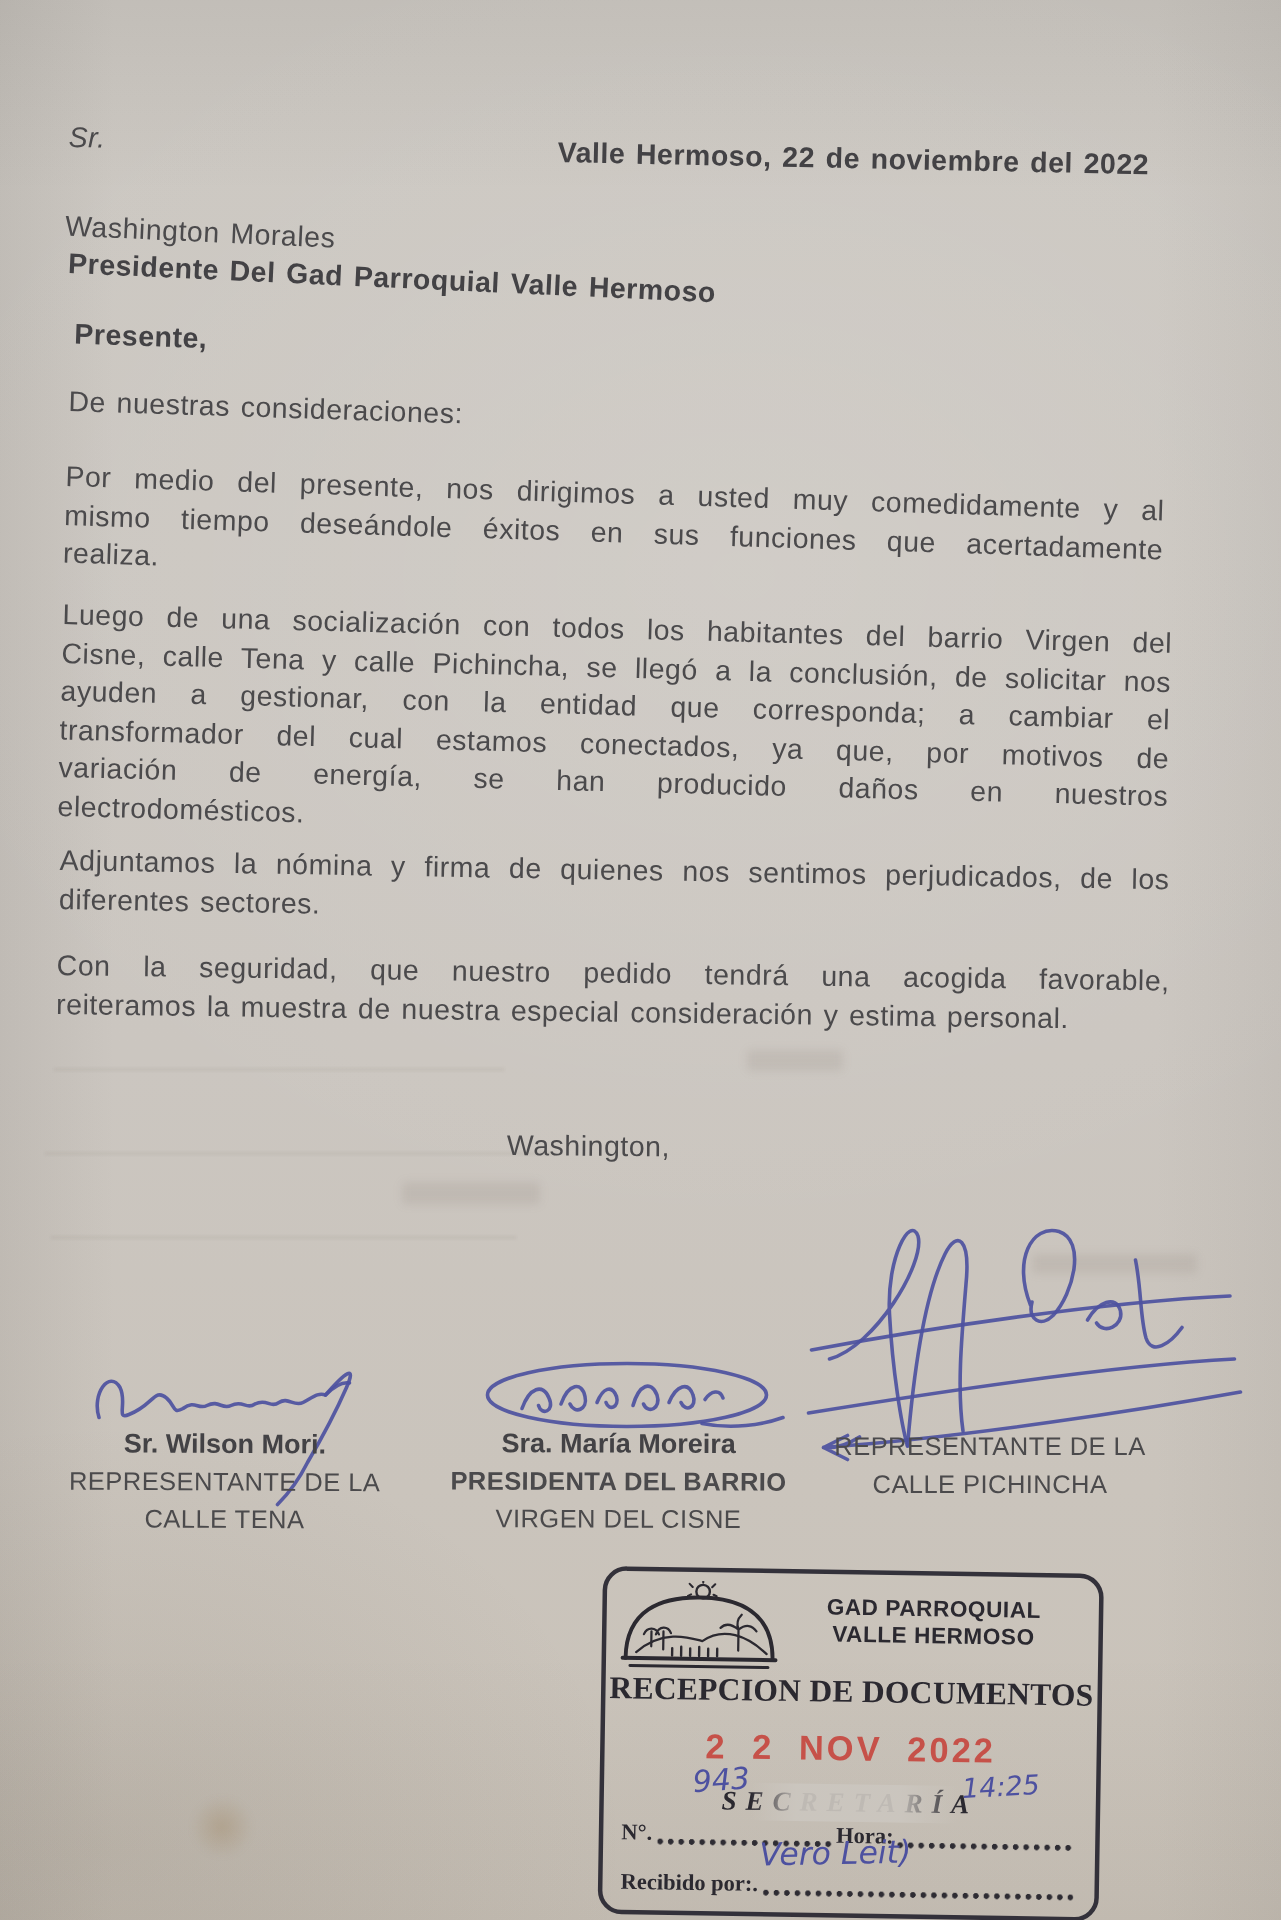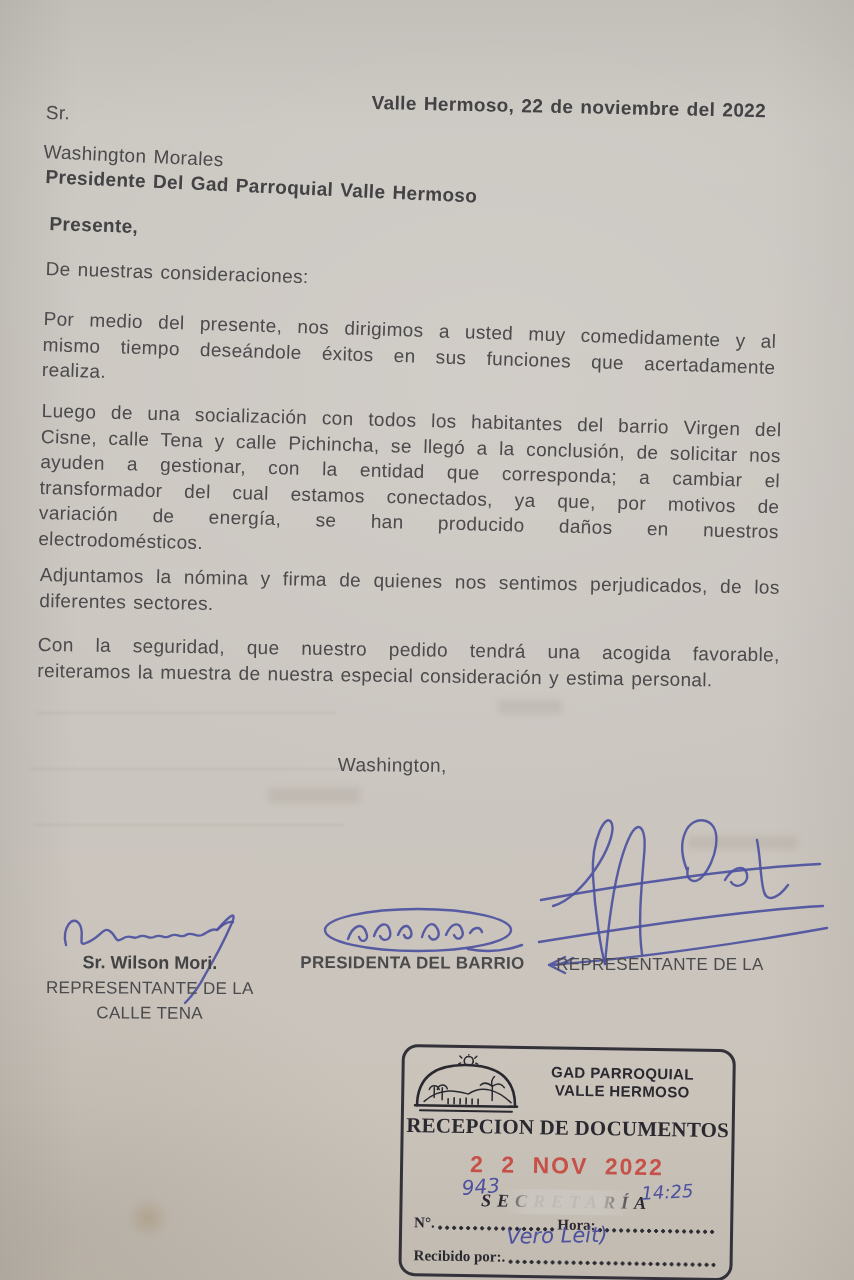--- a/index.html
+++ b/index.html
@@ -58,21 +58,21 @@
 <div class="photo">
 
   <div class="ghost" style="left:498px;top:700px;width:64px;height:14px;"></div>
   <div class="ghost" style="left:268px;top:788px;width:92px;height:15px;"></div>
   <div class="ghost" style="left:688px;top:836px;width:110px;height:13px;"></div>
   <div class="rule" style="left:36px;top:712px;width:300px;"></div>
   <div class="rule" style="left:30px;top:768px;width:340px;"></div>
   <div class="rule" style="left:34px;top:824px;width:310px;"></div>
   <div class="stain"></div>
 
-  <div class="abs ink body-text" style="left:46px;top:100px;transform:rotate(1deg);">Sr.</div>
+  <div class="abs ink body-text" style="left:46px;top:80px;transform:rotate(1deg);font-style:italic;">Sr.</div>
   <div class="abs b body-text" style="left:372px;top:90px;transform:rotate(1.2deg);">Valle Hermoso, 22 de noviembre del 2022</div>
   <div class="abs ink body-text" style="left:44px;top:139px;transform:rotate(2.6deg);">Washington Morales</div>
   <div class="abs b body-text" style="left:46px;top:164px;transform:rotate(2.6deg);">Presidente Del Gad Parroquial Valle Hermoso</div>
   <div class="abs b body-text" style="left:50px;top:211px;transform:rotate(2deg);">Presente,</div>
   <div class="abs ink body-text" style="left:46px;top:256px;transform:rotate(1.8deg);">De nuestras consideraciones:</div>
 
   <div class="abs ink body-text para" style="left:44px;top:306px;width:733px;transform:rotate(1.8deg);">
     <span class="ln">Por medio del presente, nos dirigimos a usted muy comedidamente y al</span>
     <span class="ln">mismo tiempo deseándole éxitos en sus funciones que acertadamente</span>
     <span class="ln last">realiza.</span>
@@ -124,24 +124,27 @@
     <path d="M 4 134 C 90 120 212 102 288 98"></path>
     <path d="M 38 150 C 30 155 22 158 14 157 M 14 157 L 30 149 M 14 157 L 30 165 M 14 157 C 110 150 225 132 292 120"></path>
   </svg>
 
   <div class="abs b sig-col" style="left:30px;top:950px;width:240px;transform:rotate(0.3deg);">
     <div class="nm b">Sr. Wilson Mori.</div>
     <div class="tt ink" style="font-weight:400;">REPRESENTANTE DE LA</div>
     <div class="tt ink" style="font-weight:400;">CALLE TENA</div>
   </div>
   <div class="abs b sig-col" style="left:295px;top:950px;width:235px;transform:rotate(0.2deg);">
+    <div class="nm b">Sra. María Moreira</div>
     <div class="tt ink" style="font-weight:700;">PRESIDENTA DEL BARRIO</div>
+    <div class="tt ink" style="font-weight:400;">VIRGEN DEL CISNE</div>
   </div>
   <div class="abs b sig-col" style="left:540px;top:952px;width:240px;">
     <div class="tt ink" style="font-weight:400;">REPRESENTANTE DE LA</div>
+    <div class="tt ink" style="font-weight:400;">CALLE PICHINCHA</div>
   </div>
 
   <div class="stamp">
     <div class="stamp-head">
       <svg width="108" height="60" viewBox="0 0 108 60" style="flex:0 0 auto;">
         <g fill="none" stroke="#2b2930" stroke-width="2" stroke-linecap="round">
           <circle cx="56" cy="7" r="4.5" stroke-width="1.6"></circle>
           <path d="M 56 1 l 0 -2 M 62 4 l 2 -2 M 63 9 l 2 1 M 49 4 l -2 -2 M 48 9 l -2 1" stroke-width="1.4"></path>
           <path d="M 5 52 C 5 20 28 11 54 11 C 80 11 103 20 103 52" stroke-width="2.6"></path>
           <path d="M 3 52 L 105 52" stroke-width="2.6"></path>

